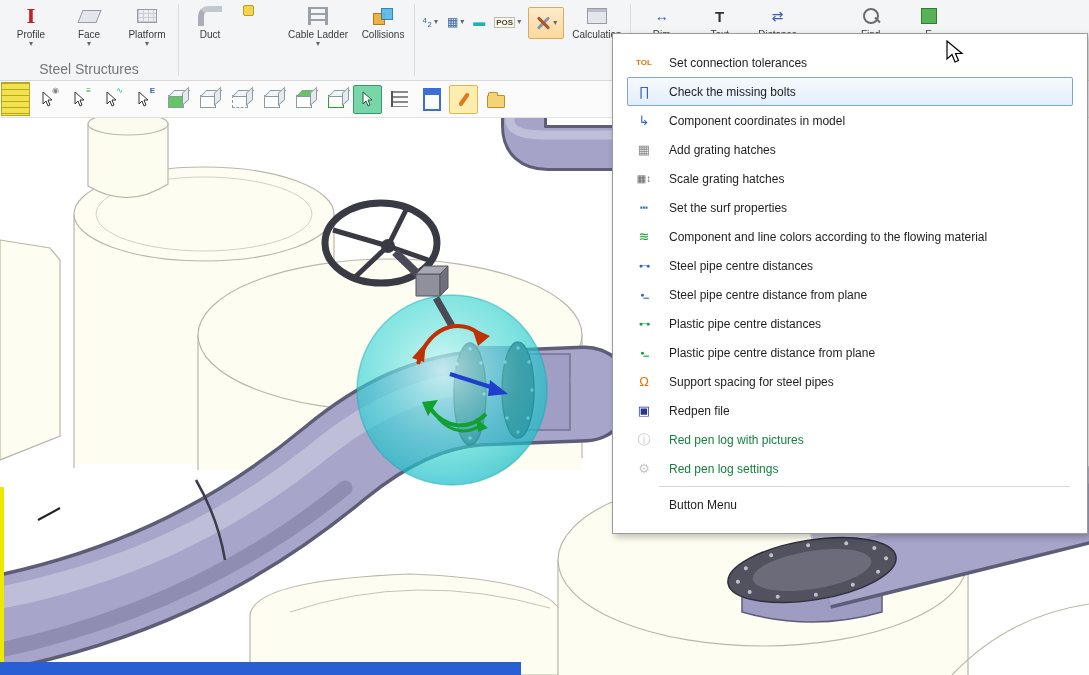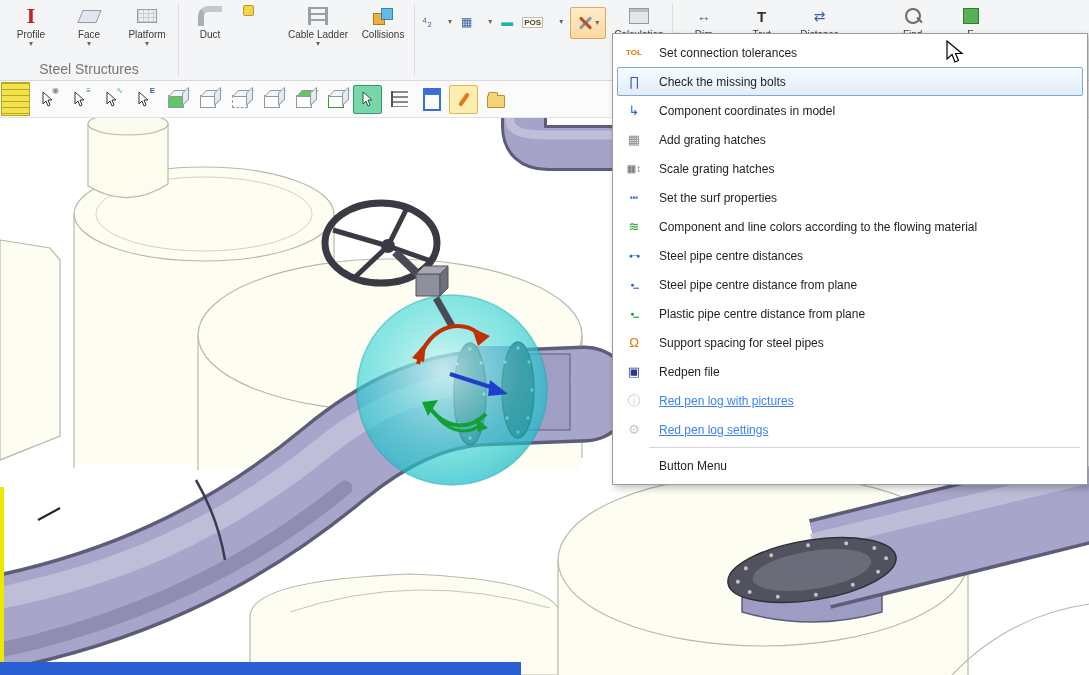--- a/index.html
+++ b/index.html
@@ -10,21 +10,21 @@
   .ribbon{position:absolute;top:0;left:0;right:0;height:80px;background:#f4f5f6;border-bottom:1px solid #d8d9da;display:flex;align-items:stretch;}
   .rgroup{display:flex;flex-direction:column;justify-content:space-between;padding:1px 4px 0;}
   .rgroup-content{display:flex;align-items:flex-start;gap:4px;flex:1;padding-top:2px;}
   .rgroup-label{text-align:center;font-size:14px;color:#757575;padding:0 2px 3px;white-space:nowrap;}
   .rsep{width:1px;background:#dddddd;margin:4px 0;}
   .rbtn{display:flex;flex-direction:column;align-items:center;min-width:46px;padding:1px 4px;gap:1px;border-radius:2px;cursor:default;}
   .ricon{height:24px;display:flex;align-items:center;justify-content:center;}
   .rlabel{font-size:10px;color:#3a3a3a;white-space:nowrap;}
   .caret{font-size:8px;color:#666;line-height:6px;}
   .sm-row{display:flex;align-items:center;gap:3px;margin-top:10px;}
-  .smbtn{display:flex;align-items:center;gap:16px;padding:2px 3px;border-radius:2px;font-size:11px;color:#355f9e;}
+  .smbtn{display:flex;align-items:center;gap:2px;padding:2px 3px;border-radius:2px;font-size:11px;color:#355f9e;}
   .smbtn .g{font-size:12px;}
   .teal-g{color:#1fb3ad;}
   .pos-g{font-size:8px;font-weight:bold;color:#444;border:1px solid #bbb;padding:0 1px;background:#fffbe6;}
   .wrench-btn{margin-top:4px;width:34px;height:30px;border:1px solid #dfa85e;background:linear-gradient(#fdeccb,#fbd99e);border-radius:2px;display:flex;align-items:center;justify-content:center;gap:2px;}
   .toolx{position:relative;width:16px;height:16px;display:inline-block;}
   .toolx::before,.toolx::after{content:"";position:absolute;left:7px;top:0;width:3px;height:16px;border-radius:2px;}
   .toolx::before{background:#8a97ad;transform:rotate(45deg);}
   .toolx::after{background:#b0522e;transform:rotate(-45deg);}
 
   
@@ -67,27 +67,27 @@
   .ic-block{width:14px;height:14px;border:2px solid #3a6fd8;border-top-width:7px;}
   .ic-note{width:4px;height:15px;background:#e07820;transform:rotate(35deg);border-radius:2px;}
   .ic-folder{width:16px;height:11px;background:#f5d276;border:1px solid #b9932a;border-radius:1px;position:relative;margin-top:4px;}
   .ic-folder::before{content:"";position:absolute;left:0;top:-4px;width:8px;height:3px;background:#f5d276;border:1px solid #b9932a;border-bottom:none;border-radius:2px 2px 0 0;}
 
   
   .viewport{position:absolute;top:118px;left:0;width:1089px;height:557px;background:#ffffff;}
   .scene{display:block;width:1089px;height:557px;}
 
   
-  .menu{position:absolute;left:612px;top:33px;width:476px;background:#ffffff;border:1px solid #9b9b9b;box-shadow:3px 3px 7px rgba(0,0,0,.25);z-index:50;padding:4px;box-sizing:border-box;}
+  .menu{position:absolute;left:612px;top:33px;width:476px;background:#ffffff;border:1px solid #9b9b9b;box-shadow:3px 3px 7px rgba(0,0,0,.25);z-index:50;padding:14px;box-sizing:border-box;}
   .menu-item{display:flex;align-items:center;height:27px;border:1px solid transparent;border-radius:2px;}
   .mi-icon{flex:0 0 32px;text-align:center;font-size:13px;line-height:13px;}
   .mi-icon.glyph-sm{font-size:8px;font-weight:bold;letter-spacing:0;}
   .mi-icon.glyph-xs{font-size:7px;letter-spacing:-1px;}
   .mi-label{font-size:12px;color:#1e1e1e;padding-left:9px;white-space:nowrap;}
-  .menu-item.disabled .mi-label{color:#3b82f6;text-decoration:underline;}
+  .menu-item.disabled .mi-label{color:#15803d;}
   .menu-item.disabled .mi-icon{opacity:.55;}
   .menu-item.highlighted{border-color:#7da8d8;background:linear-gradient(#f6fafd,#e2eefb);}
   .menu-sep{height:1px;background:#d6d6d6;margin:3px 3px 3px 32px;}
 
   
   .mouse-cursor{position:absolute;left:945px;top:40px;z-index:60;pointer-events:none;}
 </style>
 </head>
 <body>
 
@@ -476,20 +476,24 @@
     <div class="menu-item">
       <span class="mi-icon glyph-xs" style="color: rgb(42, 99, 212);">●─●</span>
       <span class="mi-label">Steel pipe centre distances</span>
     </div>
 
     <div class="menu-item">
       <span class="mi-icon glyph-xs" style="color: rgb(42, 99, 212);">●▁</span>
       <span class="mi-label">Steel pipe centre distance from plane</span>
     </div>
 
+    <div class="menu-item">
+      <span class="mi-icon glyph-xs" style="color: rgb(18, 160, 48);">●─●</span>
+      <span class="mi-label">Plastic pipe centre distances</span>
+    </div>
 
     <div class="menu-item">
       <span class="mi-icon glyph-xs" style="color: rgb(18, 160, 48);">●▁</span>
       <span class="mi-label">Plastic pipe centre distance from plane</span>
     </div>
 
     <div class="menu-item">
       <span class="mi-icon" style="color: rgb(224, 120, 0);">Ω</span>
       <span class="mi-label">Support spacing for steel pipes</span>
     </div>

